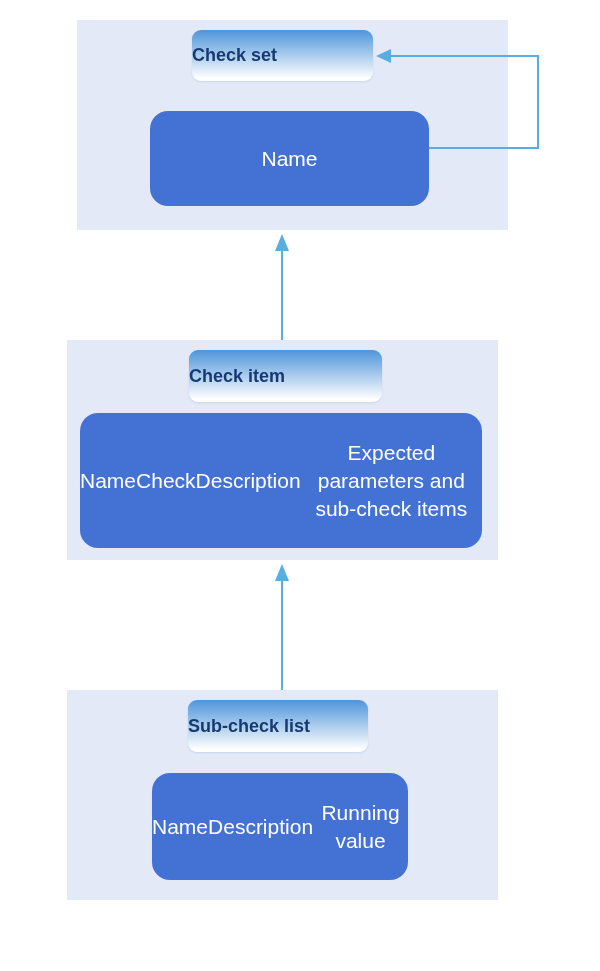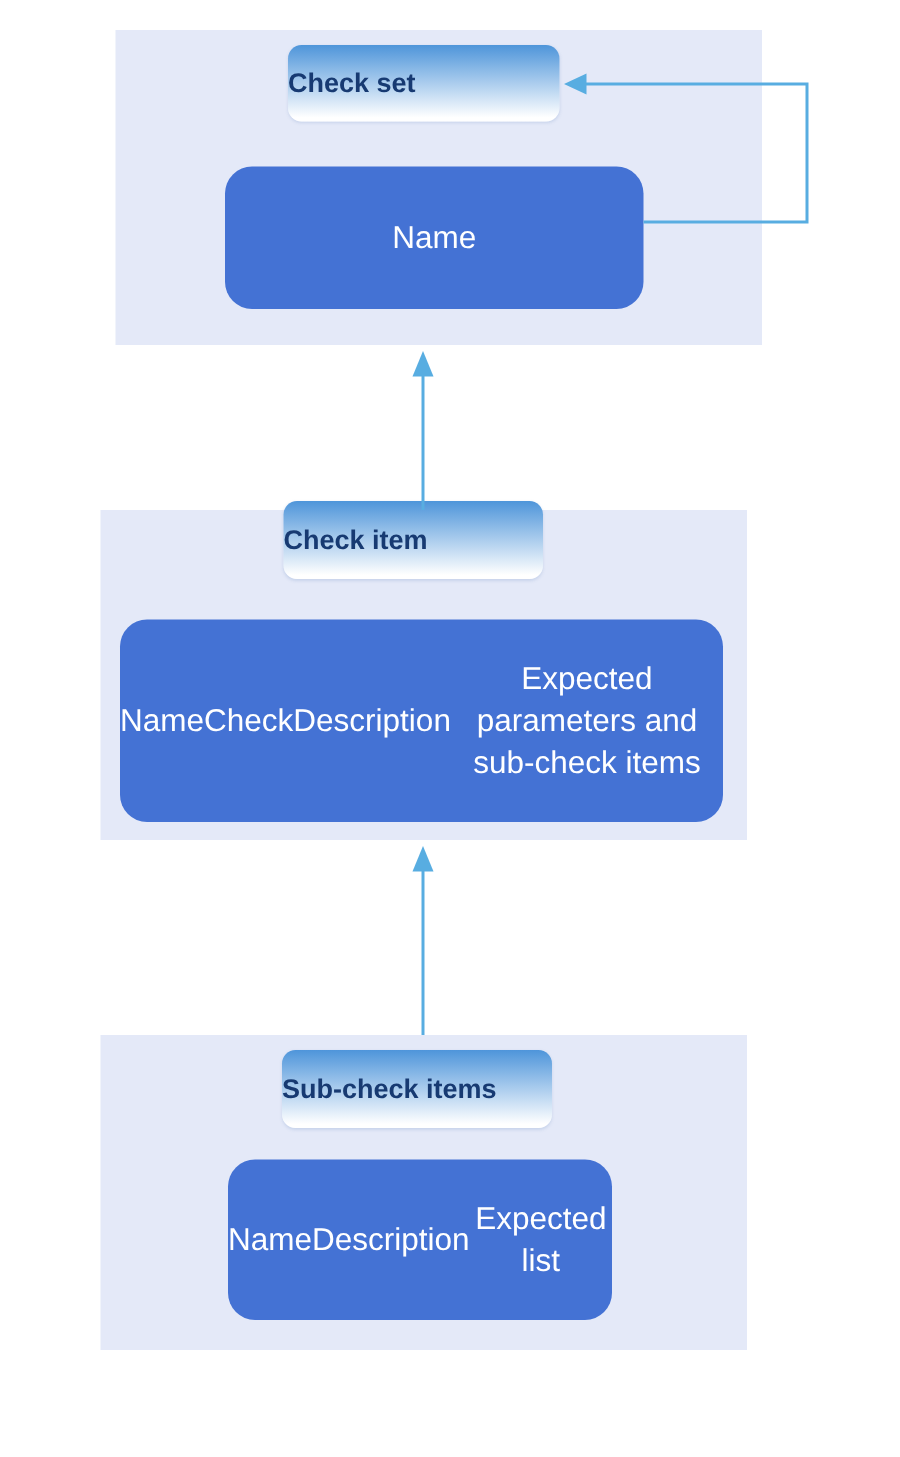--- a/index.html
+++ b/index.html
@@ -30,21 +30,21 @@
     position:absolute;
     border-radius:9px;
     background:linear-gradient(180deg, var(--header-grad-top) 0%, var(--header-grad-bottom) 95%);
     color:var(--header-text);
     font-size:18px;
     display:flex;align-items:center;justify-content:flex-start;
     box-shadow:0 1px 2px rgba(120,150,200,0.25);
     font-weight:bold;
   }
   .hdr.h1{left:192px;top:30px;width:181px;height:51px;}
-  .hdr.h2{left:189px;top:334px;width:173px;height:52px;}
+  .hdr.h2{left:189px;top:350px;width:193px;height:52px;}
   .hdr.h3{left:188px;top:700px;width:180px;height:52px;}
   .box{
     position:absolute;
     border-radius:18px;
     background:var(--box-bg);
     color:var(--box-text);
     font-size:21px;
     line-height:28px;
     display:flex;flex-direction:row;align-items:center;justify-content:center;
     text-align:center;
@@ -80,26 +80,26 @@
   </div>
   <div class="box b2">
     <div>Name</div>
     <div>Check</div>
     <div>Description</div>
     <div>Expected parameters and sub-check items</div>
   </div>
 
   <div class="panel p3"></div>
   <div class="hdr h3">
-    <span>Sub-check items</span>
+    <span>Sub-check list</span>
   </div>
   <div class="box b3">
     <div>Name</div>
     <div>Description</div>
-    <div>Expected list</div>
+    <div>Running value</div>
   </div>
 
   <svg class="arrows" viewBox="0 0 600 971" xmlns="http://www.w3.org/2000/svg">
 
     <g>
       <polyline points="429,148 538,148 538,56 390,56"></polyline>
       <polygon points="376,56 391,49 391,63"></polygon>
     </g>
 
     <g>

